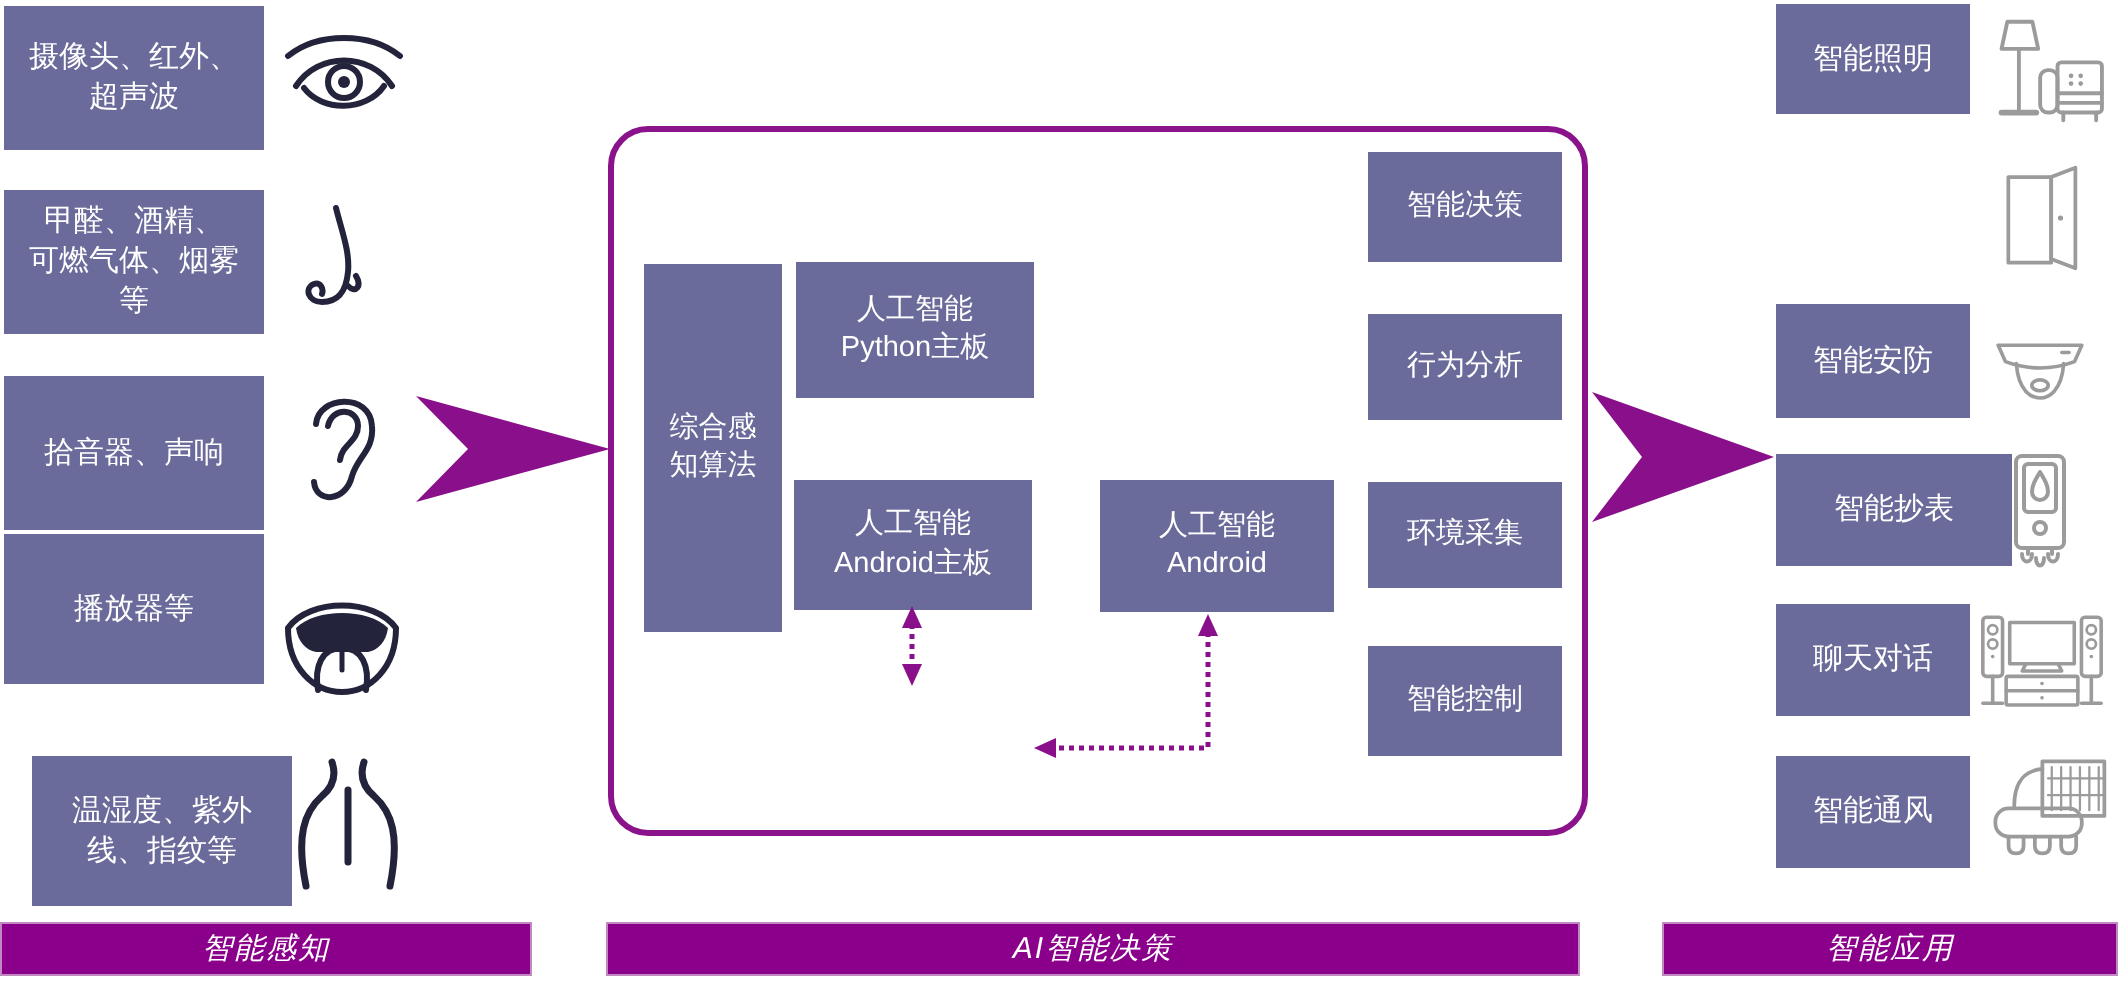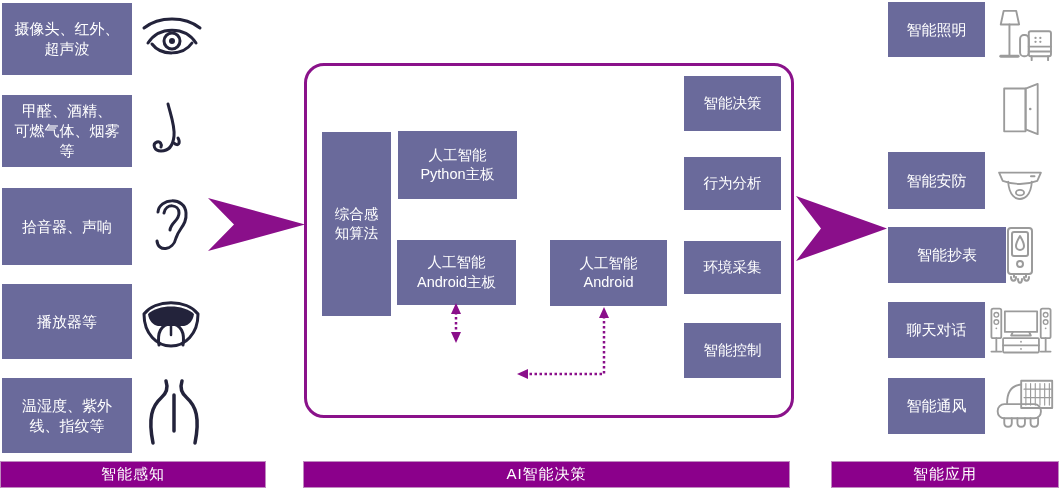--- a/index.html
+++ b/index.html
@@ -12,21 +12,21 @@
     font-family:"Liberation Sans","DejaVu Sans",sans-serif;
   }
   .abs{position:absolute;box-sizing:border-box;}
   .node{
     background:var(--box);color:var(--text);display:flex;align-items:center;justify-content:center;
     text-align:center;white-space:pre-line;line-height:1.32;font-size:15px;
   }
   .node.mid{font-size:14.5px;}
   .bar{
     background:var(--bar);border:1px solid var(--barBorder);color:var(--text);
-    display:flex;align-items:center;justify-content:center;font-size:15px;letter-spacing:1px;
+    display:flex;align-items:center;justify-content:center;font-size:15px;letter-spacing:1px;font-style:italic;
   }
   .container-frame{
     border:3px solid var(--border);border-radius:20px;background:#ffffff;
   }
   .iconwrap{display:flex;align-items:center;justify-content:center;}
   .iconwrap svg{width:100%;height:100%;}
   .ink-icon{color:var(--ink);}
   .gray-icon{color:var(--gray);}
   svg .s{fill:none;stroke:currentColor;stroke-linecap:round;stroke-linejoin:round;}
   svg .f{fill:currentColor;stroke:none;}
@@ -35,22 +35,22 @@
 <body>
 
 <div class="stage">
 
   <div class="abs node" style="left:2px;top:3px;width:130px;height:72px">摄像头、红外、
 超声波</div>
   <div class="abs node" style="left:2px;top:95px;width:130px;height:72px">甲醛、酒精、
 可燃气体、烟雾
 等</div>
   <div class="abs node" style="left:2px;top:188px;width:130px;height:77px">拾音器、声响</div>
-  <div class="abs node" style="left:2px;top:284px;width:130px;height:75px">播放器等</div>
-  <div class="abs node" style="left:2px;top:378px;width:130px;height:75px">温湿度、紫外
+  <div class="abs node" style="left:2px;top:267px;width:130px;height:75px">播放器等</div>
+  <div class="abs node" style="left:16px;top:378px;width:130px;height:75px">温湿度、紫外
 线、指纹等</div>
 
   <div class="abs iconwrap ink-icon" style="left:139px;top:13px;width:66px;height:50px">
     <svg viewBox="0 0 66 50">
       <path class="s" stroke-width="3" d="M5,15 C20,3 46,3 61,15"></path>
       <path class="s" stroke-width="3" d="M9,30 C20,13 46,13 57,30"></path>
       <path class="s" stroke-width="3" d="M13,31 C22,43 44,43 53,30"></path>
       <circle class="s" stroke-width="3" cx="33" cy="28" r="8"></circle>
       <circle class="f" cx="33" cy="28" r="3"></circle>
     </svg>

